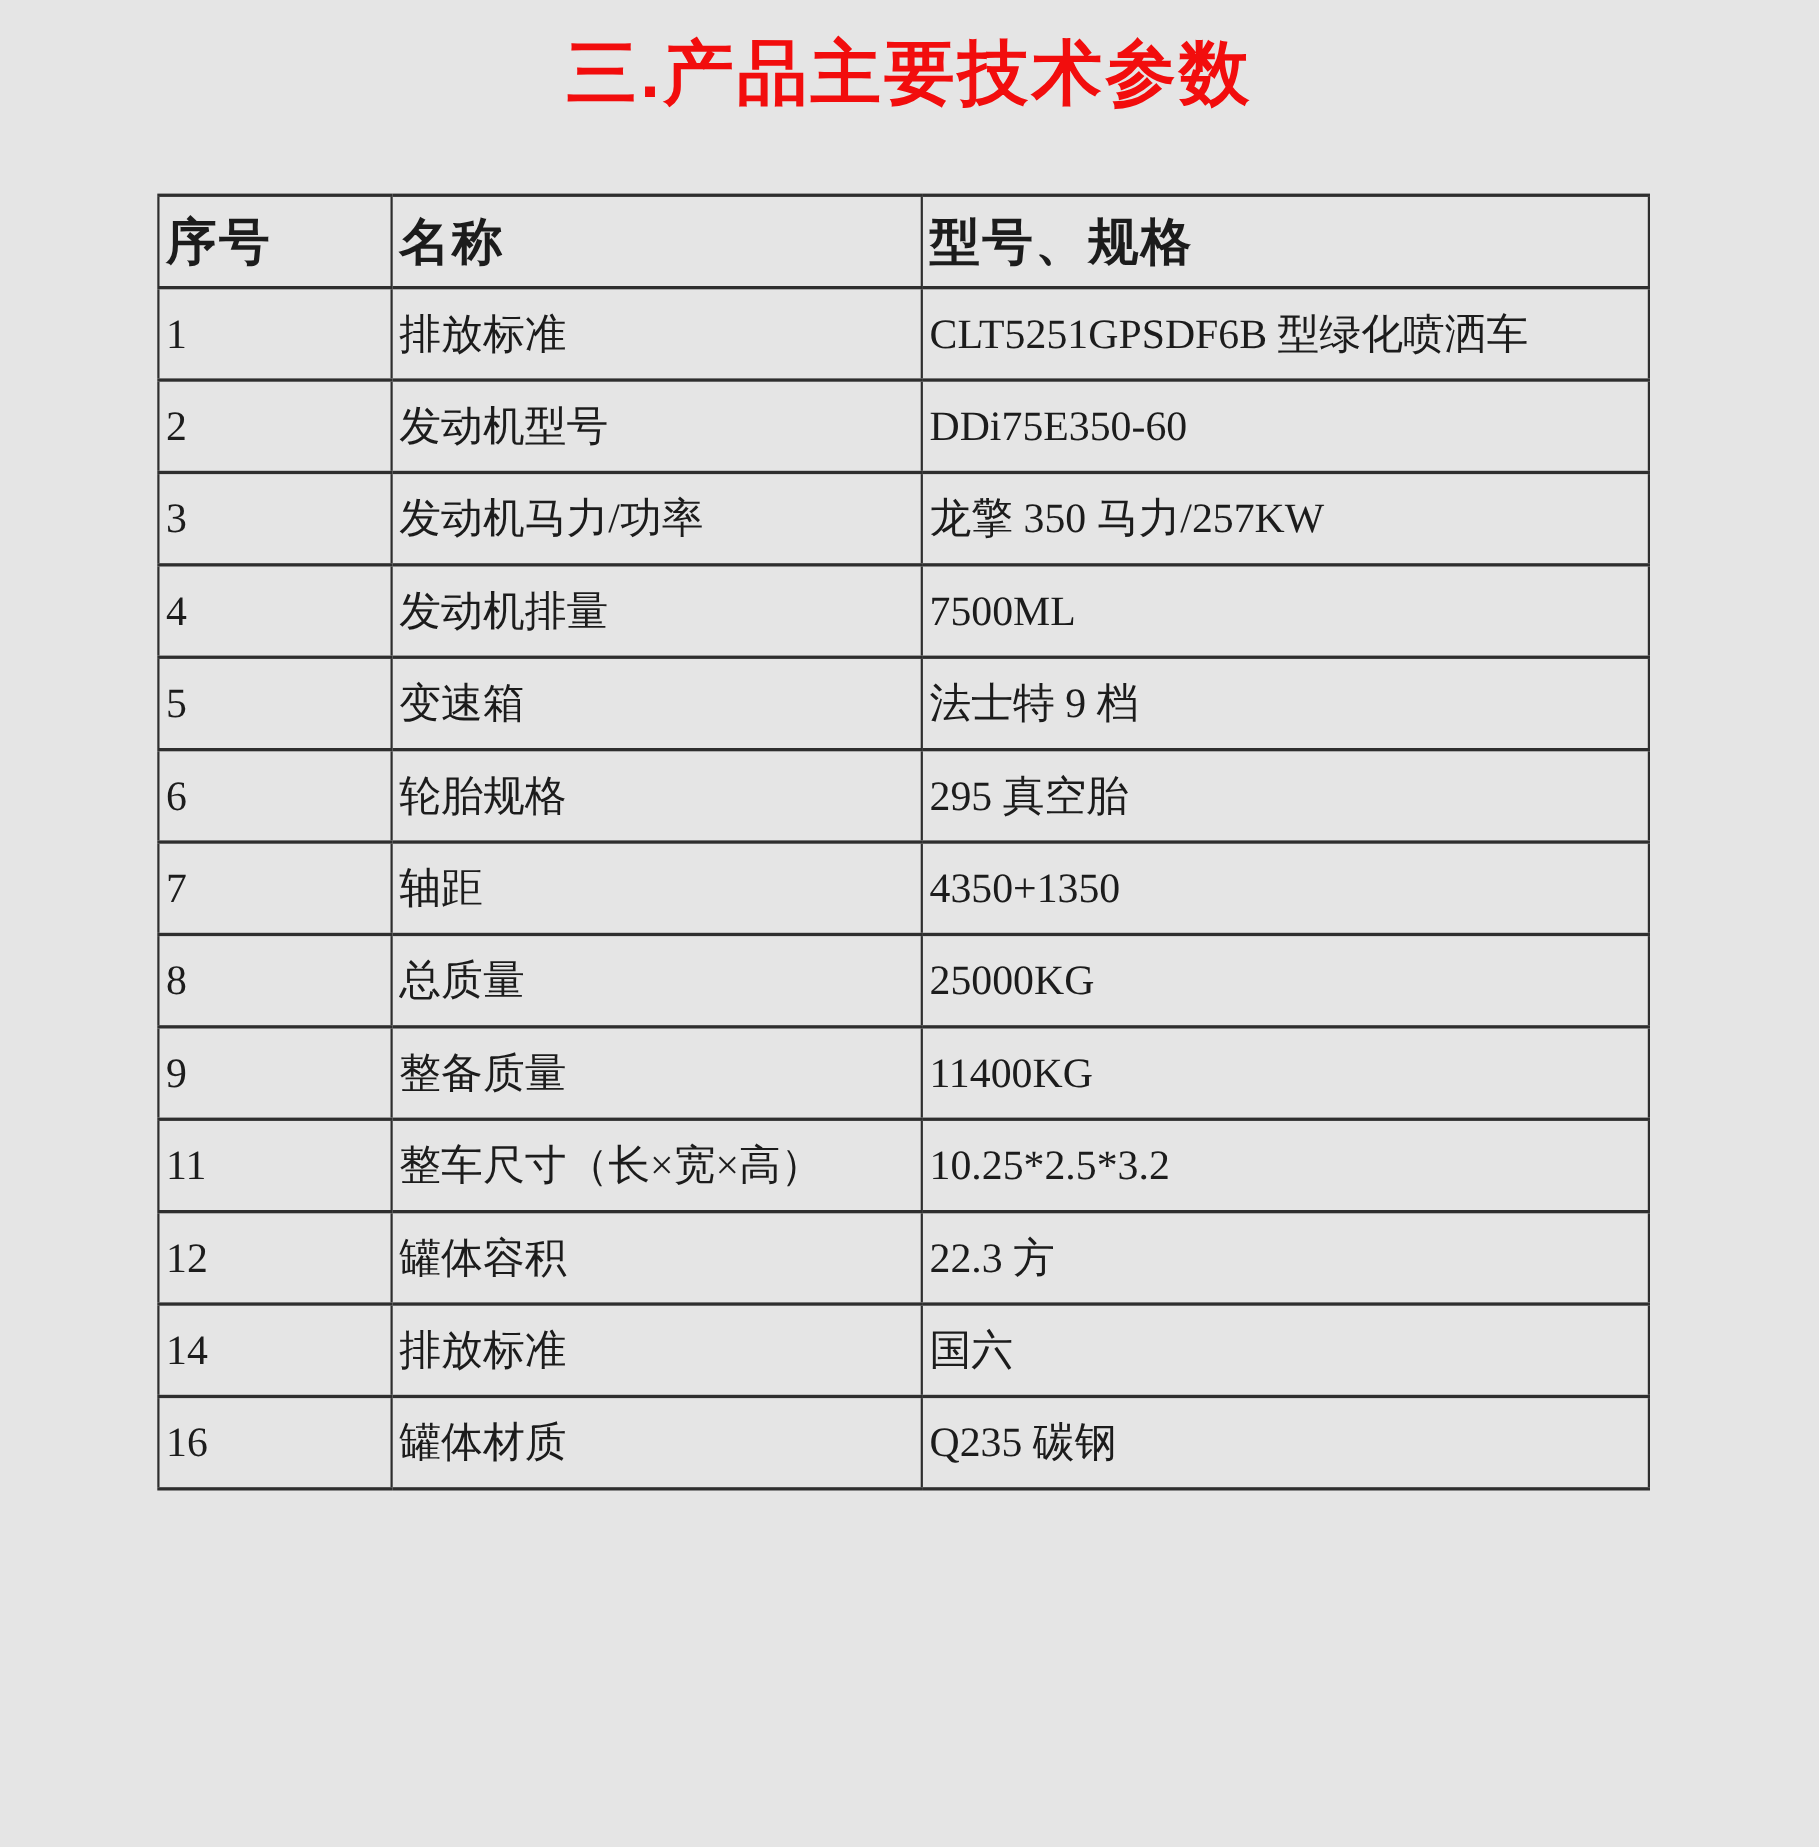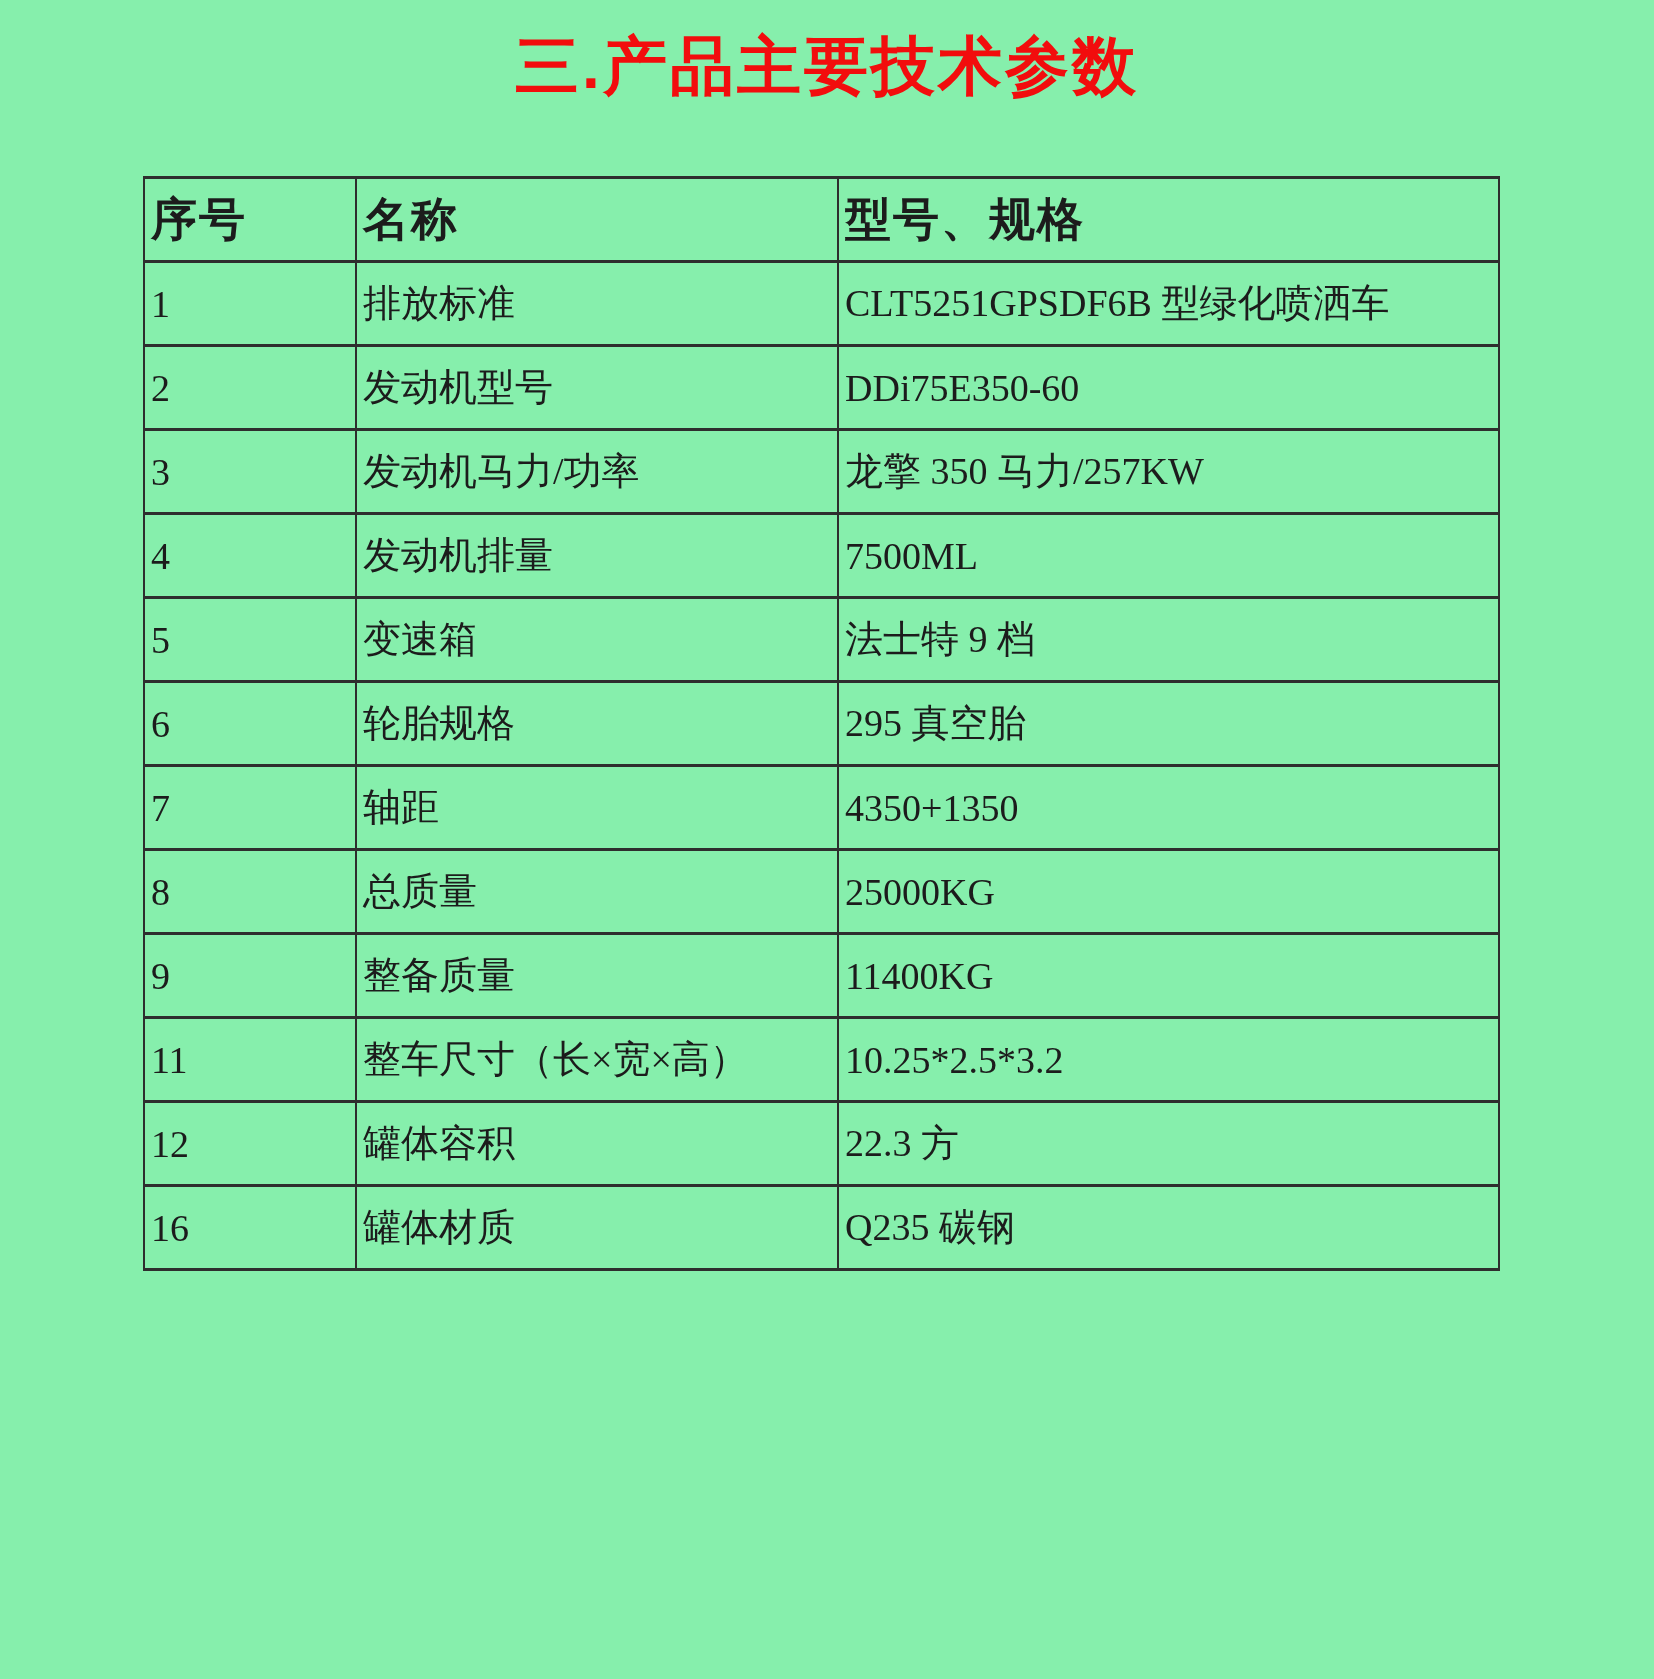--- a/index.html
+++ b/index.html
@@ -10,21 +10,21 @@
   * { box-sizing: border-box; }
   html, body {
     margin: 0;
     padding: 0;
     background: #ffffff;
   }
   .page {
     position: relative;
     width: 1654px;
     height: 1679px;
-    background: #86efac;
+    background: #e5e5e5;
     overflow: hidden;
     font-family: "Liberation Serif", "DejaVu Serif", serif;
     color: var(--text-color);
   }
   .title {
     margin: 26px 40px 0 40px;
     text-align: center;
     font-family: "Liberation Sans", "DejaVu Sans", sans-serif;
     font-weight: 900;
     font-size: 64px;
@@ -144,20 +144,25 @@
     <td>10.25*2.5*3.2</td>
   </tr>
 
   <tr>
     <td>12</td>
     <td>罐体容积</td>
     <td>22.3 方</td>
   </tr>
 
 
+  <tr>
+    <td>14</td>
+    <td>排放标准</td>
+    <td>国六</td>
+  </tr>
 
 
   <tr>
     <td>16</td>
     <td>罐体材质</td>
     <td>Q235 碳钢</td>
   </tr>
 </tbody>
   </table>
 </div>

